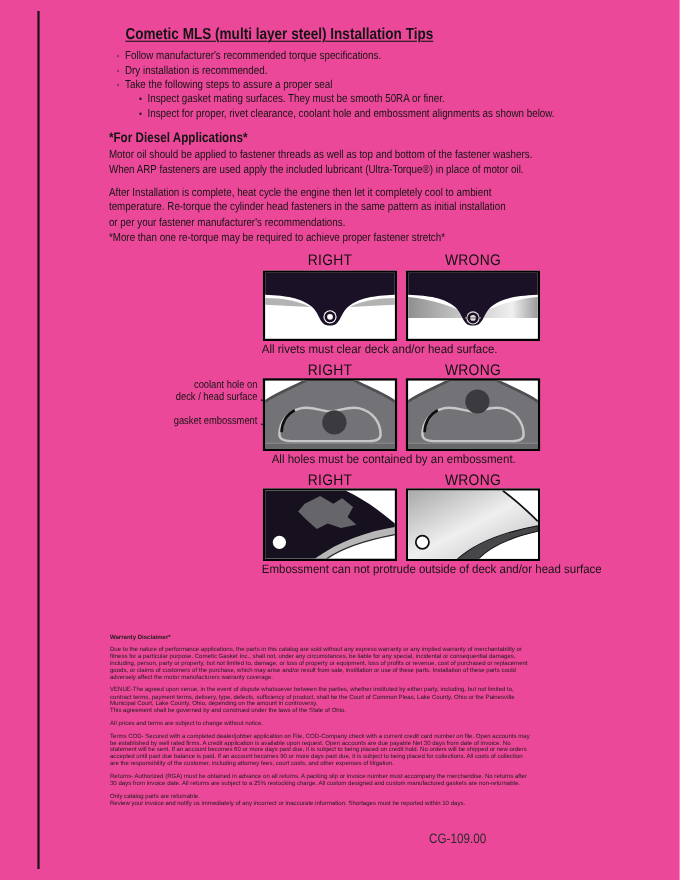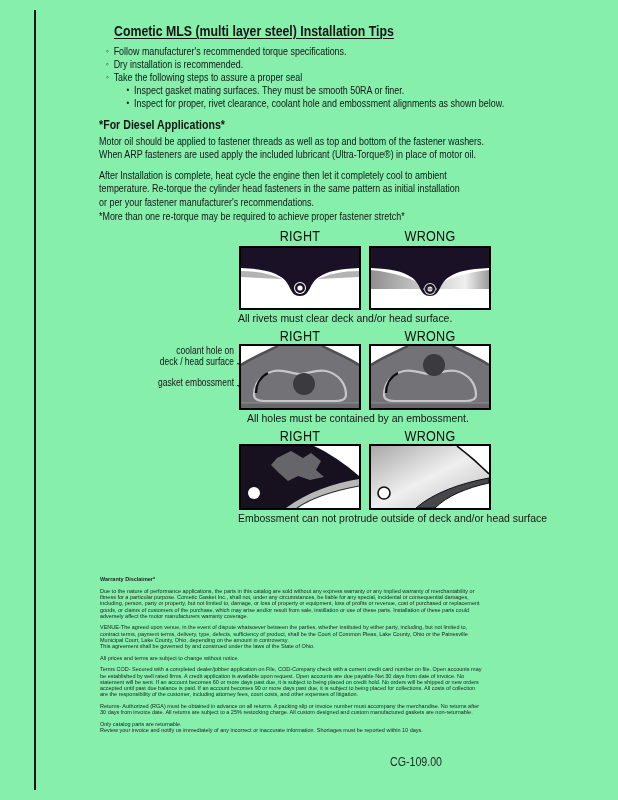--- a/index.html
+++ b/index.html
@@ -1,16 +1,16 @@
 <!DOCTYPE html>
 <html><head>
 <meta charset="utf-8">
 <style>
   html,body{margin:0;padding:0;background:#ffffff;}
-  #page{position:relative;width:618px;height:800px;background:#86efac;overflow:hidden;
+  #page{position:relative;width:618px;height:800px;background:#ec4899;overflow:hidden;
         font-family:"Liberation Sans","DejaVu Sans",sans-serif;color:#141414;}
   .abs{position:absolute;}
   .cond{transform:scaleX(0.85);transform-origin:0 0;}
   .pre{white-space:pre-line;}
   #vline{left:34px;top:10px;width:1.5px;height:780px;background:#161616;}
   #title{left:114px;top:23px;font-size:14.5px;font-weight:bold;white-space:nowrap;
          text-decoration:underline;text-decoration-thickness:1.4px;text-underline-offset:2px;}
   #tips{left:106px;top:45px;width:580px;font-size:10.5px;line-height:13px;}
   .tiprow{white-space:nowrap;}
   .tiprow .mk{display:inline-block;width:9px;font-size:9px;vertical-align:top;}

